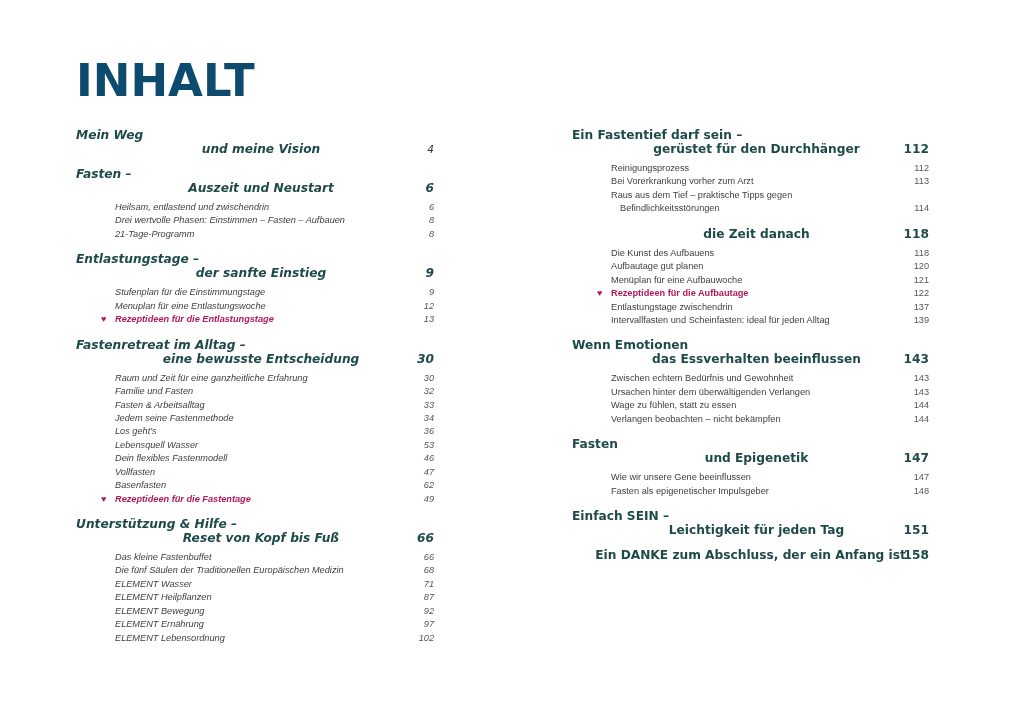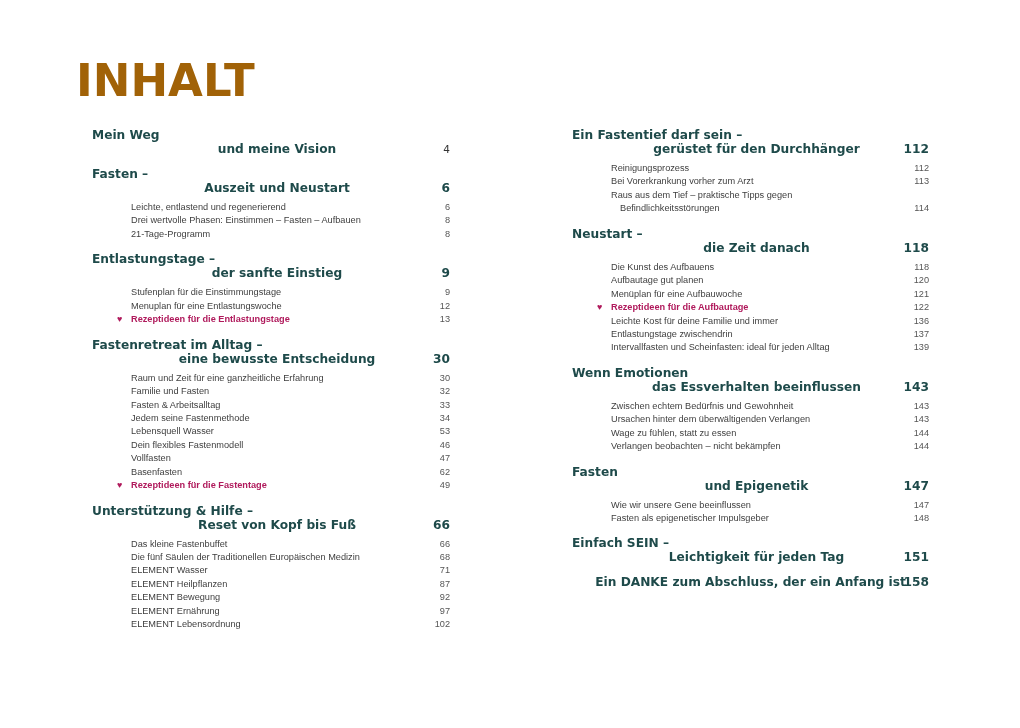--- a/index.html
+++ b/index.html
@@ -3,24 +3,24 @@
 <meta charset="utf-8">
 <style>
   html, body { margin: 0; padding: 0; }
   body {
     width: 1020px; height: 728px; background: #ffffff; position: relative; overflow: hidden;
     font-family: "DejaVu Sans", sans-serif;
   }
   .title {
     position: absolute; left: 76px; top: 58px;
     font-family: "DejaVu Sans", sans-serif; font-weight: bold;
-    font-size: 45px; letter-spacing: 0px; color: #a16207; line-height: 1;
+    font-size: 45px; letter-spacing: 0px; color: #0c4a6e; line-height: 1;
   }
   .col { position: absolute; top: 128px; }
-  .col.left { left: 92px; width: 358px; }
+  .col.left { left: 76px; width: 358px; font-style: italic; }
   .col.right { left: 572px; width: 357px; }
   .section { position: relative; margin-bottom: 11px; }
   .h1, .h2 {
     font-family: "DejaVu Sans", sans-serif; font-weight: bold;
     font-size: 12.2px; color: #1e4a4a; line-height: 14px; white-space: nowrap;
     position: relative;
   }
   .h2 { padding-left: 12px; text-align: center; }
   .h-single { padding-left: 0; }
   .hpage {
@@ -48,21 +48,21 @@
 
 <div class="col left" id="col-left">
     <div class="section">
       <div class="h1">Mein Weg</div>
       <div class="h2"><span>und meine Vision</span><span class="hpage light">4</span></div>
     </div>
     <div class="section">
       <div class="h1">Fasten –</div>
       <div class="h2"><span>Auszeit und Neustart</span><span class="hpage">6</span></div>
       <div class="items">
-        <div class="item"><span>Leichte, entlastend und regenerierend</span><span class="ipage">6</span></div>
+        <div class="item"><span>Heilsam, entlastend und zwischendrin</span><span class="ipage">6</span></div>
         <div class="item"><span>Drei wertvolle Phasen: Einstimmen – Fasten – Aufbauen</span><span class="ipage">8</span></div>
         <div class="item"><span>21-Tage-Programm</span><span class="ipage">8</span></div>
       </div>
     </div>
     <div class="section">
       <div class="h1">Entlastungstage –</div>
       <div class="h2"><span>der sanfte Einstieg</span><span class="hpage">9</span></div>
       <div class="items">
         <div class="item"><span>Stufenplan für die Einstimmungstage</span><span class="ipage">9</span></div>
         <div class="item"><span>Menuplan für eine Entlastungswoche</span><span class="ipage">12</span></div>
@@ -70,20 +70,21 @@
       </div>
     </div>
     <div class="section">
       <div class="h1">Fastenretreat im Alltag –</div>
       <div class="h2"><span>eine bewusste Entscheidung</span><span class="hpage">30</span></div>
       <div class="items">
         <div class="item"><span>Raum und Zeit für eine ganzheitliche Erfahrung</span><span class="ipage">30</span></div>
         <div class="item"><span>Familie und Fasten</span><span class="ipage">32</span></div>
         <div class="item"><span>Fasten &amp; Arbeitsalltag</span><span class="ipage">33</span></div>
         <div class="item"><span>Jedem seine Fastenmethode</span><span class="ipage">34</span></div>
+        <div class="item"><span>Los geht's</span><span class="ipage">36</span></div>
         <div class="item"><span>Lebensquell Wasser</span><span class="ipage">53</span></div>
         <div class="item"><span>Dein flexibles Fastenmodell</span><span class="ipage">46</span></div>
         <div class="item"><span>Vollfasten</span><span class="ipage">47</span></div>
         <div class="item"><span>Basenfasten</span><span class="ipage">62</span></div>
         <div class="item recipe"><span class="heart">♥</span><span>Rezeptideen für die Fastentage</span><span class="ipage">49</span></div>
       </div>
     </div>
     <div class="section">
       <div class="h1">Unterstützung &amp; Hilfe –</div>
       <div class="h2"><span>Reset von Kopf bis Fuß</span><span class="hpage">66</span></div>
@@ -103,28 +104,26 @@
       <div class="h1">Ein Fastentief darf sein –</div>
       <div class="h2"><span>gerüstet für den Durchhänger</span><span class="hpage">112</span></div>
       <div class="items">
         <div class="item"><span>Reinigungsprozess</span><span class="ipage">112</span></div>
         <div class="item"><span>Bei Vorerkrankung vorher zum Arzt</span><span class="ipage">113</span></div>
         <div class="item"><span>Raus aus dem Tief – praktische Tipps gegen</span><span class="ipage"></span></div>
         <div class="item cont"><span>Befindlichkeitsstörungen</span><span class="ipage">114</span></div>
       </div>
     </div>
     <div class="section">
-      <div class="h1">Neustart –</div>
       <div class="h2"><span>die Zeit danach</span><span class="hpage">118</span></div>
       <div class="items">
         <div class="item"><span>Die Kunst des Aufbauens</span><span class="ipage">118</span></div>
         <div class="item"><span>Aufbautage gut planen</span><span class="ipage">120</span></div>
         <div class="item"><span>Menüplan für eine Aufbauwoche</span><span class="ipage">121</span></div>
         <div class="item recipe"><span class="heart">♥</span><span>Rezeptideen für die Aufbautage</span><span class="ipage">122</span></div>
-        <div class="item"><span>Leichte Kost für deine Familie und immer</span><span class="ipage">136</span></div>
         <div class="item"><span>Entlastungstage zwischendrin</span><span class="ipage">137</span></div>
         <div class="item"><span>Intervallfasten und Scheinfasten: ideal für jeden Alltag</span><span class="ipage">139</span></div>
       </div>
     </div>
     <div class="section">
       <div class="h1">Wenn Emotionen</div>
       <div class="h2"><span>das Essverhalten beeinflussen</span><span class="hpage">143</span></div>
       <div class="items">
         <div class="item"><span>Zwischen echtem Bedürfnis und Gewohnheit</span><span class="ipage">143</span></div>
         <div class="item"><span>Ursachen hinter dem überwältigenden Verlangen</span><span class="ipage">143</span></div>

